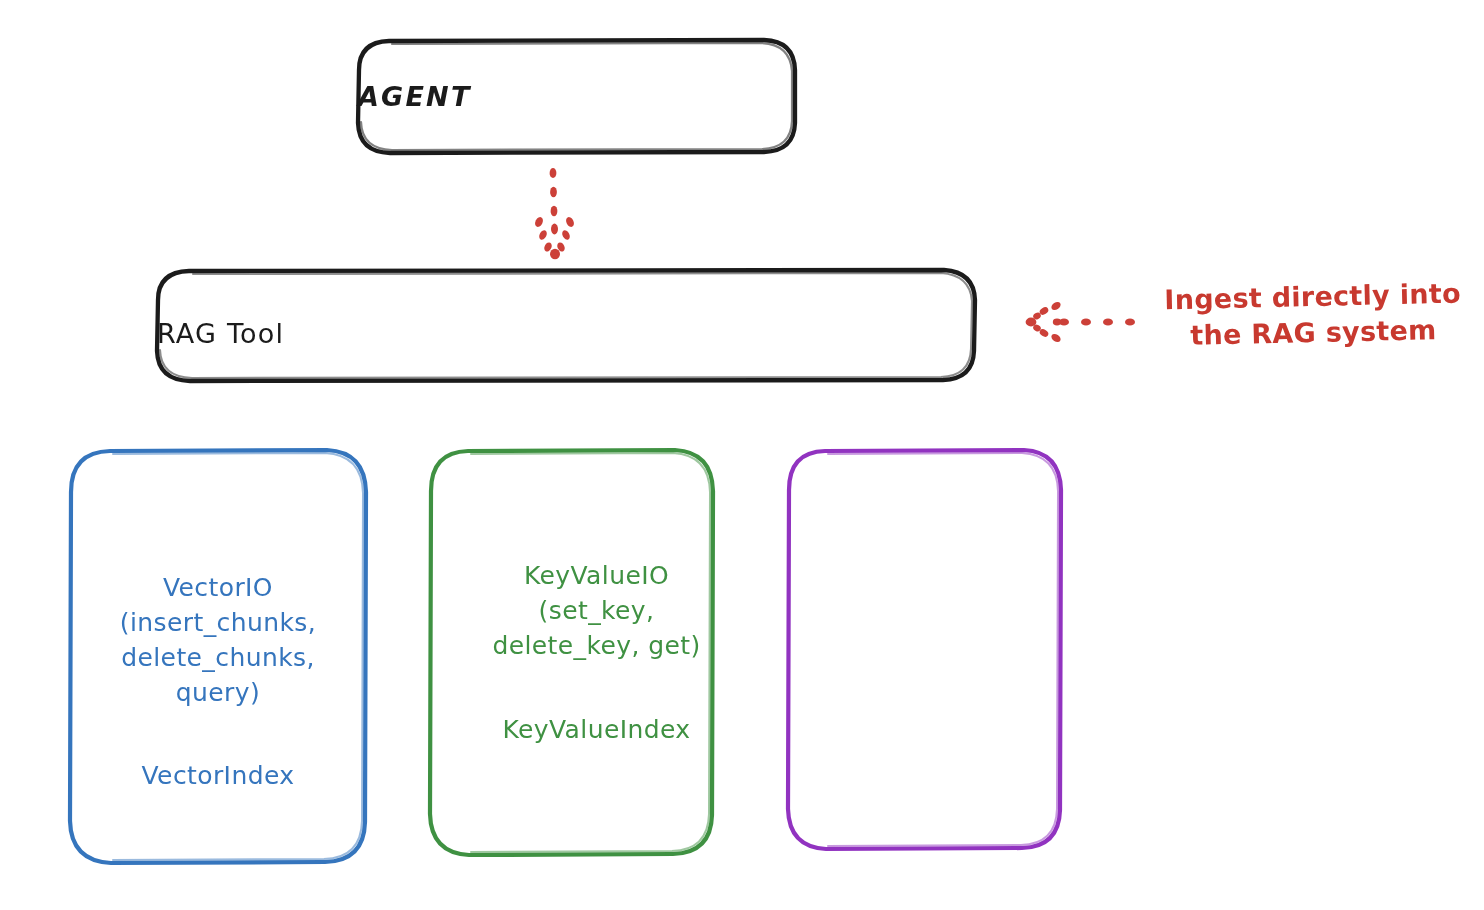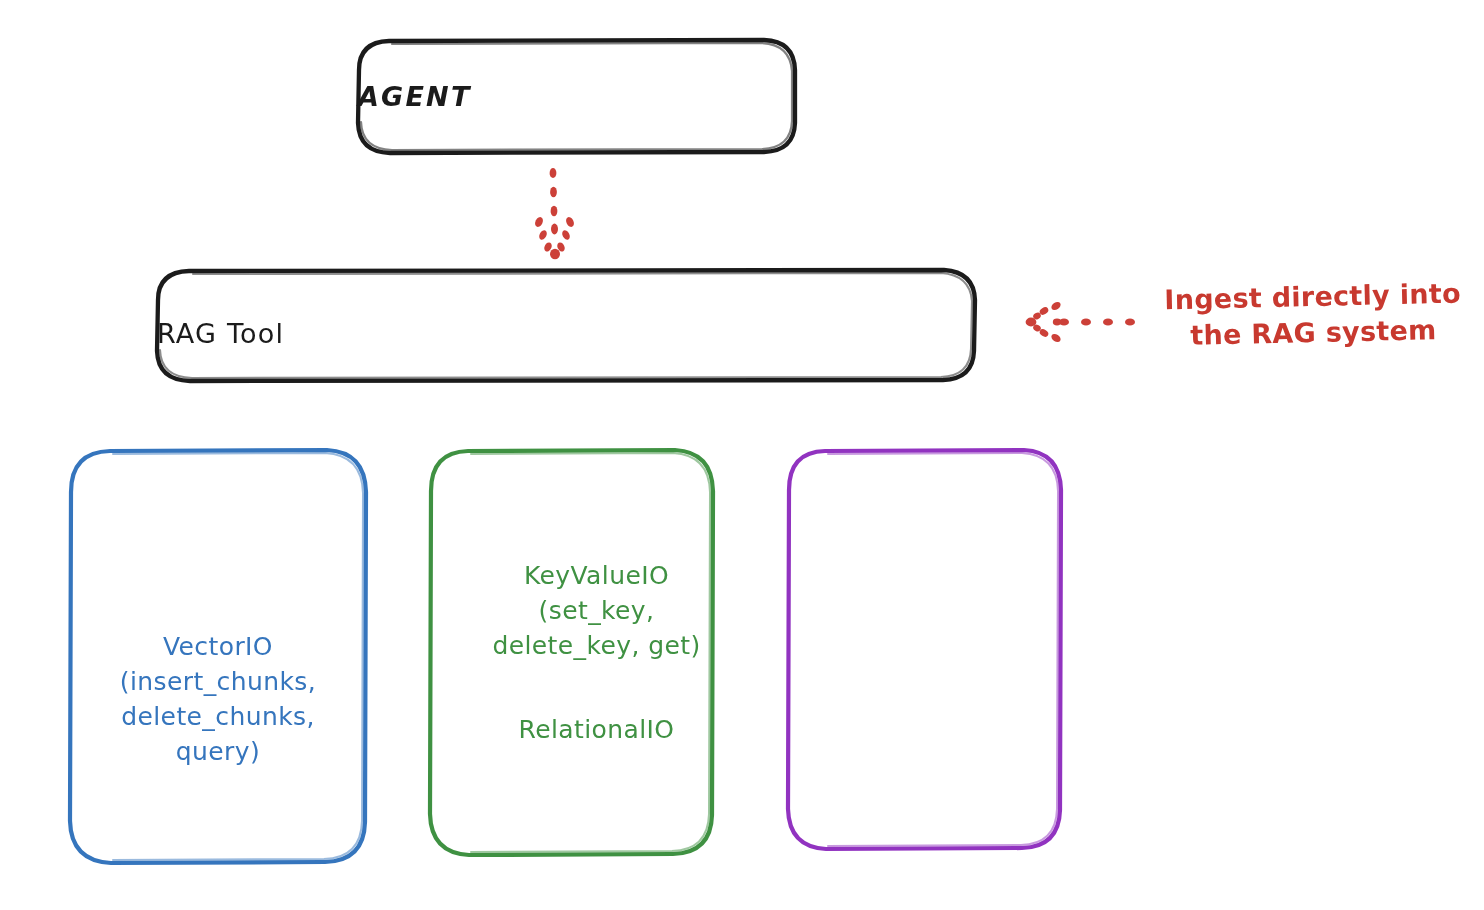--- a/index.html
+++ b/index.html
@@ -183,29 +183,30 @@
   <div class="node" id="node-ragtool">
     <span class="node-label">RAG Tool</span>
   </div>
 
   <div class="node" id="node-vector">
     <div class="leaf-label">
       <span>VectorIO
 (insert_chunks,
 delete_chunks,
 query)</span>
+      <span class="leaf-sub">VectorIndex</span>
     </div>
   </div>
 
   <div class="node" id="node-keyvalue">
     <div class="leaf-label">
       <span>KeyValueIO
 (set_key,
 delete_key, get)</span>
-      <span class="leaf-sub">RelationalIO</span>
+      <span class="leaf-sub">KeyValueIndex</span>
     </div>
   </div>
 
 
   <div id="annotation-text">Ingest directly into
 the RAG system</div>
 
 </div>
 
 </body></html>

